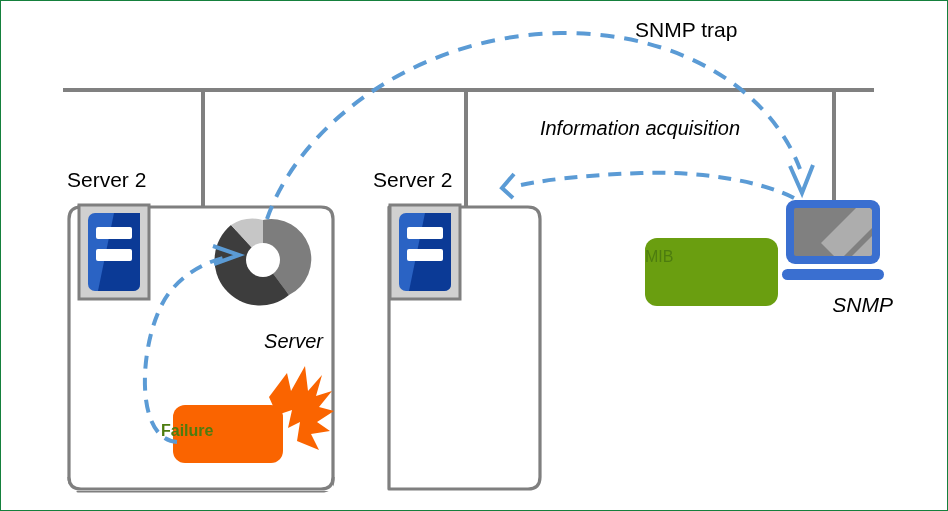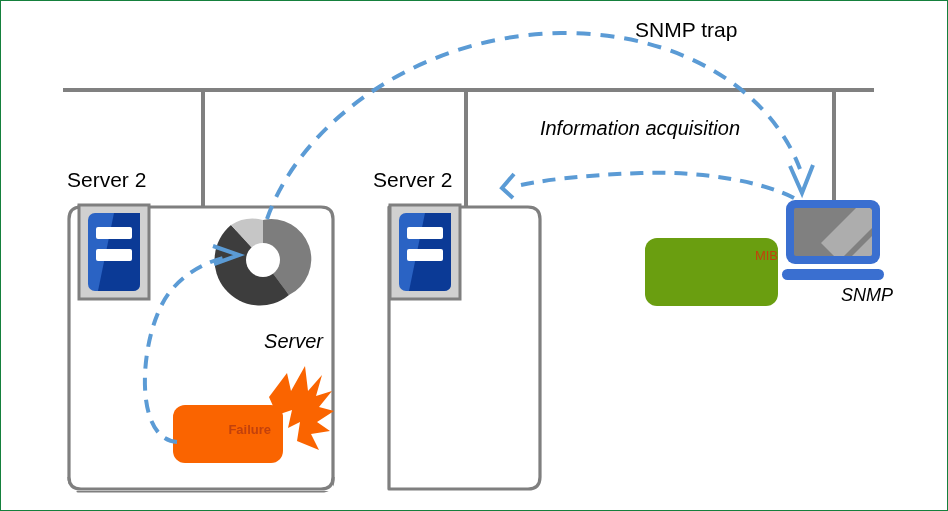--- a/index.html
+++ b/index.html
@@ -3,24 +3,24 @@
 <meta charset="utf-8">
 <style>
   html,body{margin:0;padding:0;background:#ffffff;}
   body{font-family:"Liberation Sans","DejaVu Sans",sans-serif;}
   #stage{position:relative;width:948px;height:511px;background:#ffffff;
          border:1px solid #15803d;box-sizing:border-box;overflow:hidden;}
   #svg-layer{position:absolute;left:0;top:0;width:948px;height:511px;}
   .lbl{position:absolute;color:#000000;white-space:pre;line-height:1.18;}
   .lbl-22{font-size:21px;}
   .lbl-20{font-size:20px;}
-  .lbl-19{font-size:18px;}
+  .lbl-19{font-size:21px;margin-top:8px;}
   .center{text-align:right;font-style:italic;}
-  .box-text{position:absolute;color:#c2410c;text-align:right;white-space:pre;
-            line-height:1.18;font-size:13px;}
+  .box-text{position:absolute;color:#4d7c0f;text-align:left;white-space:pre;
+            line-height:1.18;font-size:16px;}
 </style>
 </head>
 <body>
 
 <div id="stage">
 
   <svg id="svg-layer" viewBox="0 0 948 511">
 
     <defs>
       <clipPath id="clip-screen">

